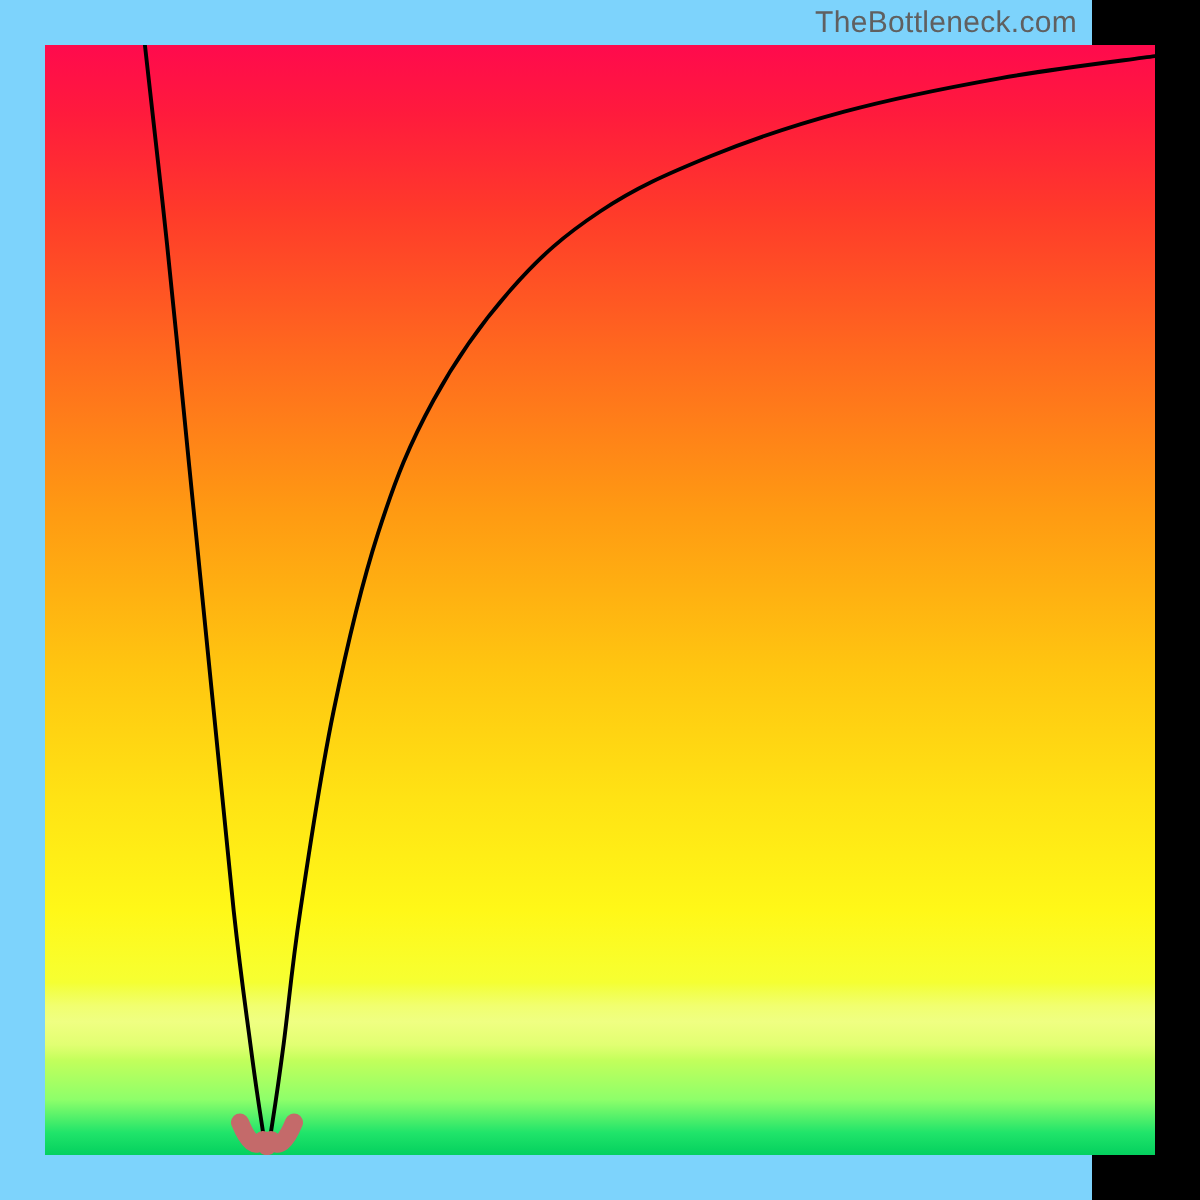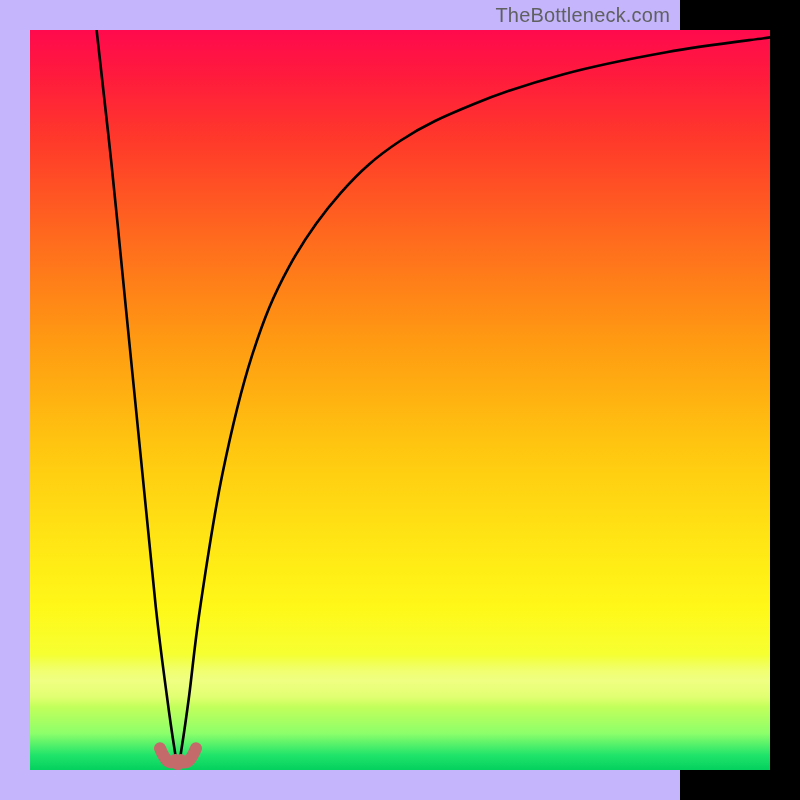--- a/index.html
+++ b/index.html
@@ -9,21 +9,22 @@
     height: 800px;
     background: #000;
     overflow: hidden;
   }
   .frame {
     position: absolute;
     top: 0;
     left: 0;
     width: 680px;
     height: 800px;
-    background: #c4b5fd;
+    background: #7dd3fc;
+    padding-left: 48px;
   }
   .plot-bg {
     position: absolute;
     left: 30px;
     top: 30px;
     width: 740px;
     height: 740px;
     
     background: linear-gradient(
       to bottom,

